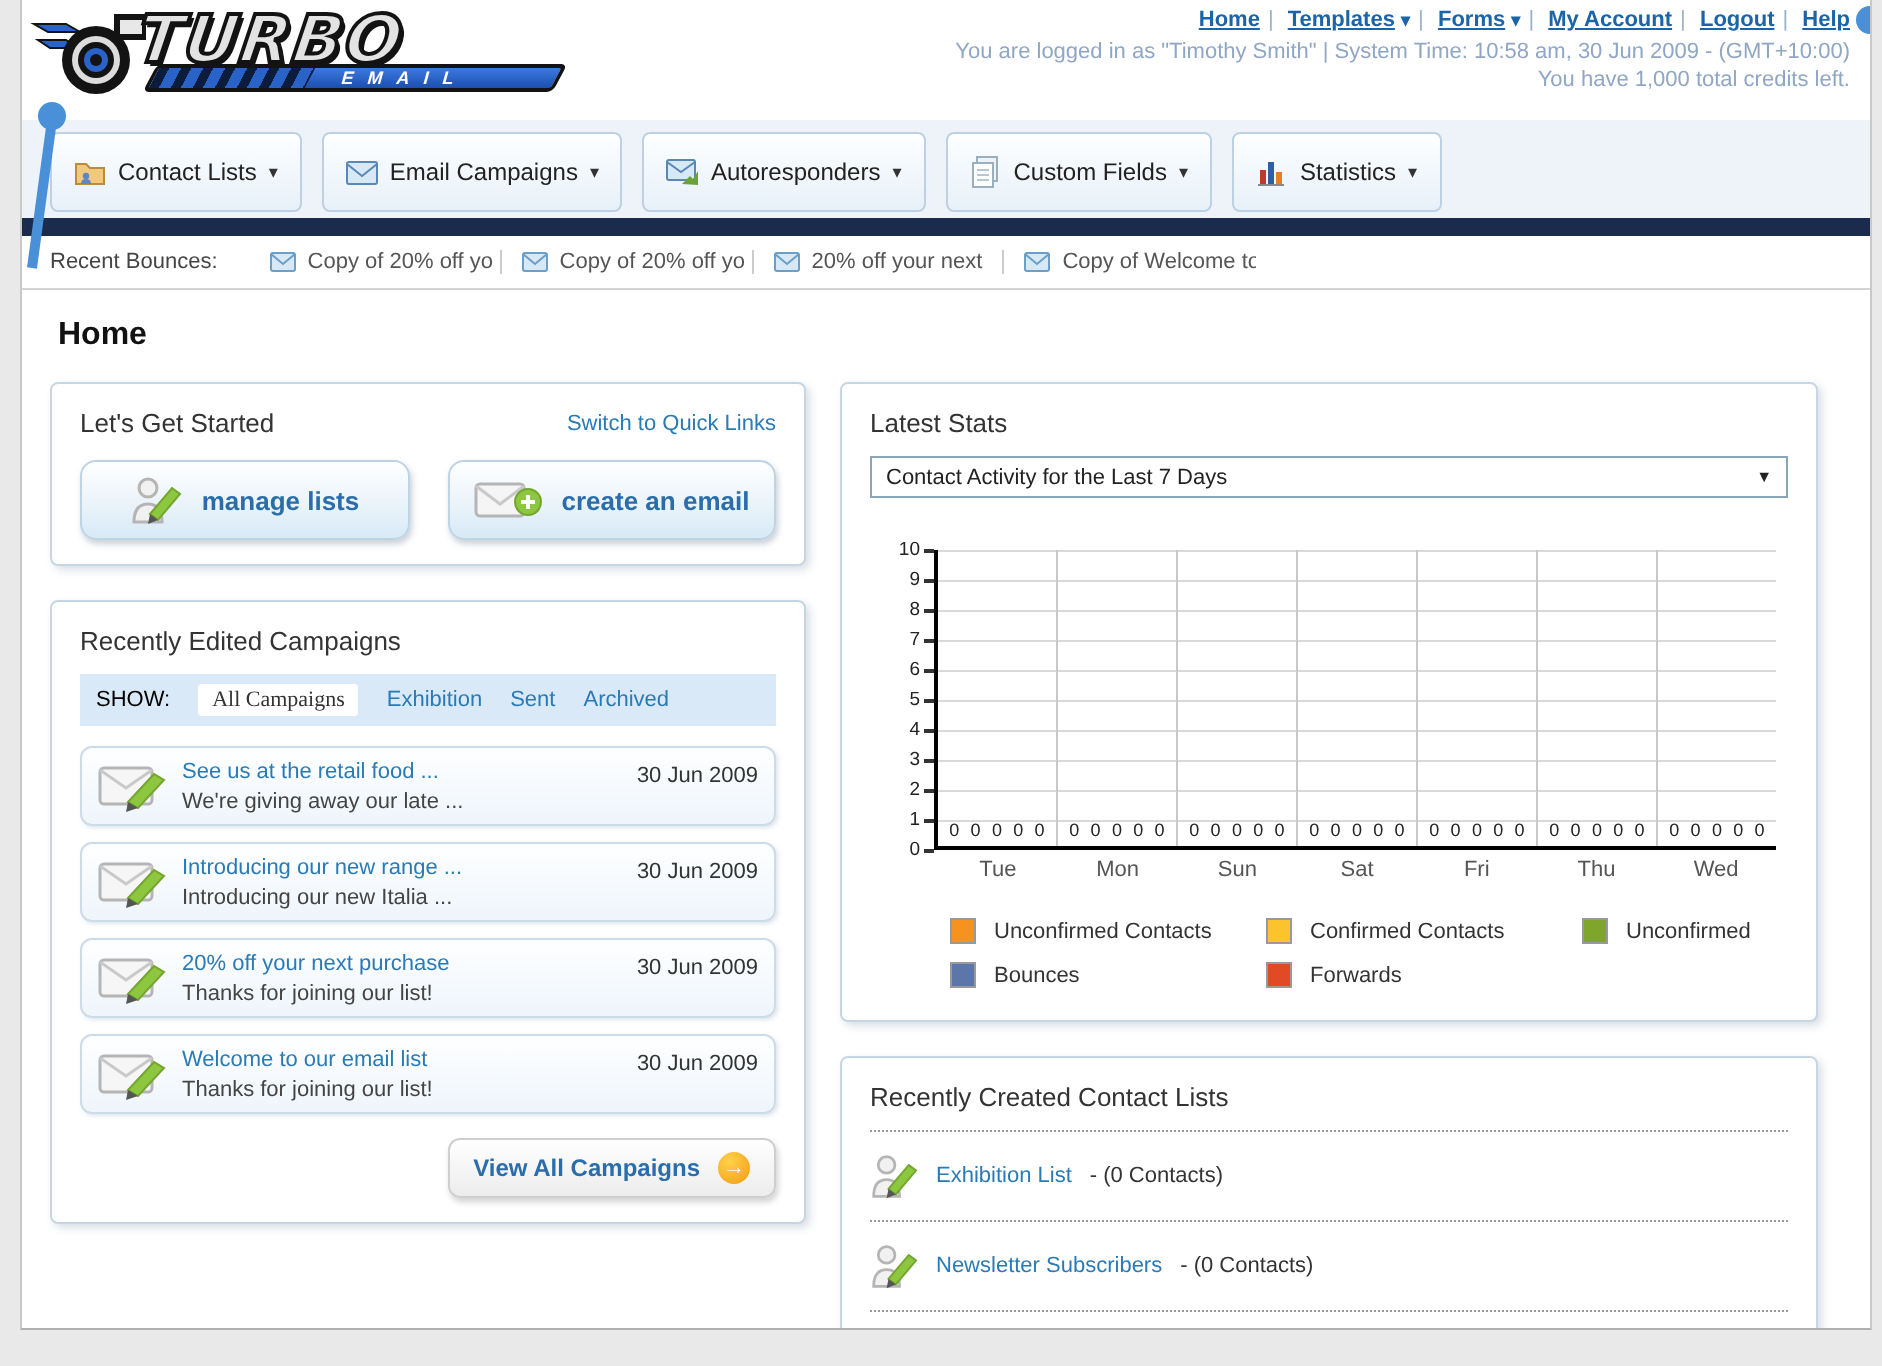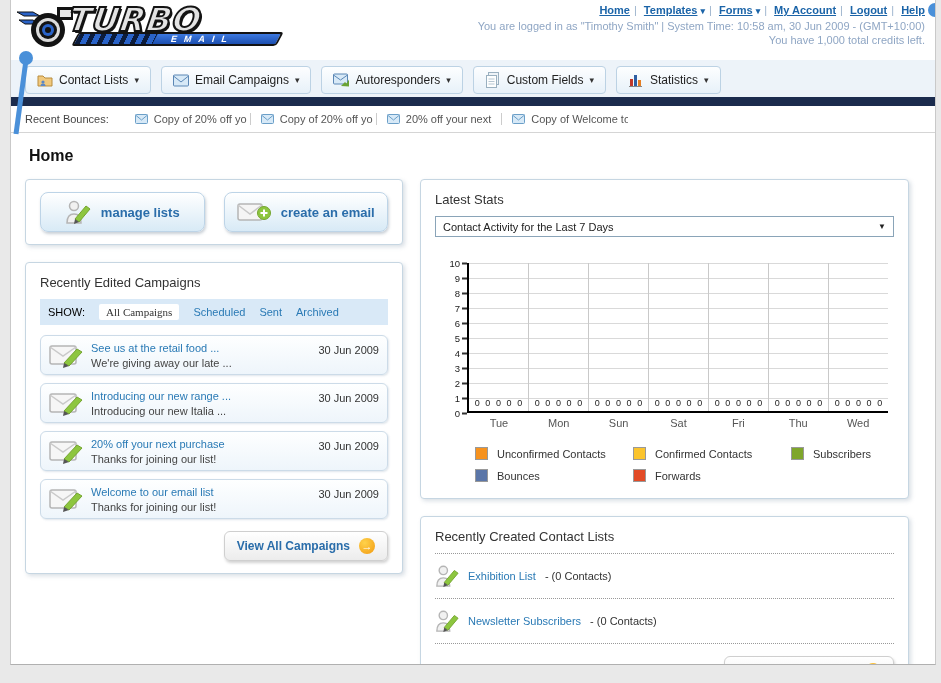--- a/index.html
+++ b/index.html
@@ -37,21 +37,21 @@
   .nav-links a { color:#1b64a8; text-decoration:underline; cursor:pointer; }
   .nav-links .sep { color:#9ab2cc; font-weight:normal; margin:0 4px; }
   .nav-links .arr { color:#1b64a8; font-size:9px; }
   .nav-links .arr::after { content:"▾"; }
   .help-dot { position:absolute; right:-7px; top:3px; width:14px; height:14px; border-radius:50%; background:#4a90d9; }
   .login-info, .credits-info { font-size:11px; color:#8fa6c4; margin-top:4px; }
   .credits-info { margin-top:2px; }
   
   .main-nav { background:#edf3f9; padding:6px 0 3px 14px; display:flex; gap:10px; align-items:flex-end; }
   .nav-tab {
-    display:flex; align-items:center; gap:6px; height:28px; padding:0 11px;
+    display:flex; align-items:center; gap:6px; height:40px; padding:0 11px;
     background:linear-gradient(#fdfeff,#e7f1f9); border:1px solid #bcd2e4; border-radius:4px;
     font-size:12px; color:#222; cursor:pointer; white-space:nowrap;
   }
   .nav-tab .arr { font-size:9px; color:#333; }
   .nav-tab .arr::after { content:"▾"; }
   .navy-bar { height:9px; background:#1b2b4d; }
   
   .recent-activity { display:flex; align-items:center; height:27px; padding:0 14px; border-bottom:1px solid #d5d5d5; font-size:11px; color:#444; }
   .ra-label { margin-right:16px; white-space:nowrap; }
   .ra-item { display:flex; align-items:center; gap:6px; padding:0 10px; border-right:1px solid #ccc; max-width:126px; white-space:nowrap; overflow:hidden; cursor:pointer; color:#555; }
@@ -282,20 +282,24 @@
   </div>
 
   <div class="content">
     <div class="page-title">Home</div>
 
     <div class="columns">
 
       <div class="col-left">
 
         <div class="panel">
+          <div class="gs-head">
+            <span class="panel-title">Let's Get Started</span>
+            <a class="link">Switch to Quick Links</a>
+          </div>
           <div class="gs-buttons">
             <div class="gs-btn">
               <span class="icon">
                 <svg width="26" height="26" viewBox="0 0 26 26">
                   <circle cx="9" cy="7" r="4.5" fill="#f1f1f1" stroke="#b5b5b5" stroke-width="1.5"></circle>
                   <path d="M2 24 q0-9 7-9 q7 0 7 9 z" fill="#f1f1f1" stroke="#b5b5b5" stroke-width="1.5"></path>
                   <path d="M10 20 L21 7 L25 10 L14 23 Z" fill="#8dc63f" stroke="#74a52f"></path>
                   <path d="M10 20 L14 23 L9 25 Z" fill="#555"></path>
                 </svg>
               </span>
@@ -314,21 +318,21 @@
               <span>create an email</span>
             </div>
           </div>
         </div>
 
         <div class="panel">
           <div class="panel-title">Recently Edited Campaigns</div>
           <div class="show-bar">
             <span>SHOW:</span>
             <span class="filter active">All Campaigns</span>
-            <span class="filter">Scheduled</span>
+            <span class="filter">Exhibition</span>
             <span class="filter">Sent</span>
             <span class="filter">Archived</span>
           </div>
 
           <div class="camp-card">
             <span class="icon">
               <svg width="34" height="28" viewBox="0 0 34 28">
                 <rect x="1" y="5" width="26" height="18" rx="2" fill="#f6f6f6" stroke="#b5b5b5" stroke-width="1.5"></rect>
                 <path d="M1 6 L14 15 L27 6" fill="none" stroke="#c9c9c9" stroke-width="1.5"></path>
                 <path d="M15 22 L28 8 L33 11 L20 25 Z" fill="#8dc63f" stroke="#74a52f"></path>
@@ -535,21 +539,21 @@
                 <div class="leg-item">
                   <span class="leg-swatch" style="background: rgb(246, 146, 30);"></span>
                   <span>Unconfirmed Contacts</span>
                 </div>
                 <div class="leg-item">
                   <span class="leg-swatch" style="background: rgb(251, 196, 45);"></span>
                   <span>Confirmed Contacts</span>
                 </div>
                 <div class="leg-item">
                   <span class="leg-swatch" style="background: rgb(127, 166, 43);"></span>
-                  <span>Subscribers</span>
+                  <span>Unconfirmed</span>
                 </div>
                 <div class="leg-item">
                   <span class="leg-swatch" style="background: rgb(91, 118, 168);"></span>
                   <span>Bounces</span>
                 </div>
                 <div class="leg-item">
                   <span class="leg-swatch" style="background: rgb(226, 74, 38);"></span>
                   <span>Forwards</span>
                 </div>
               </div>

